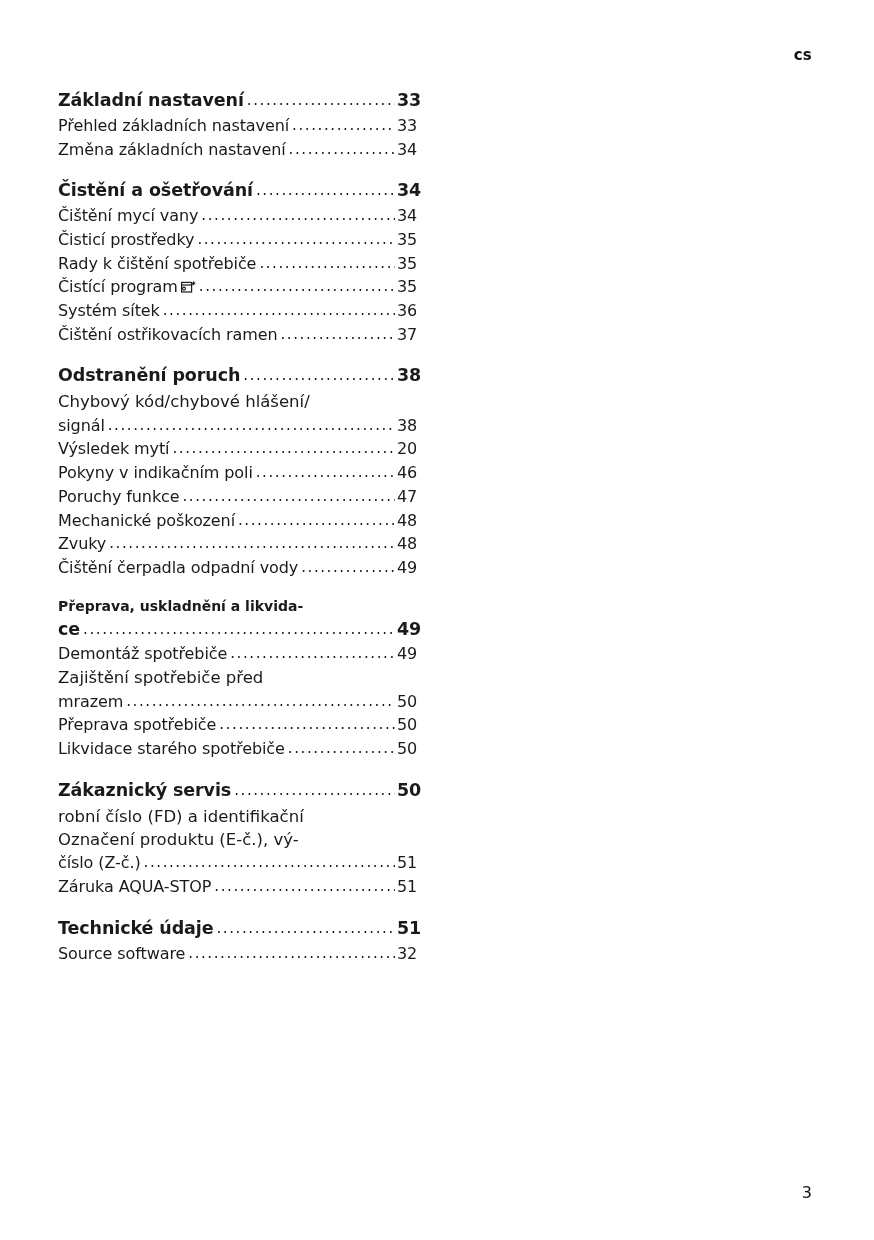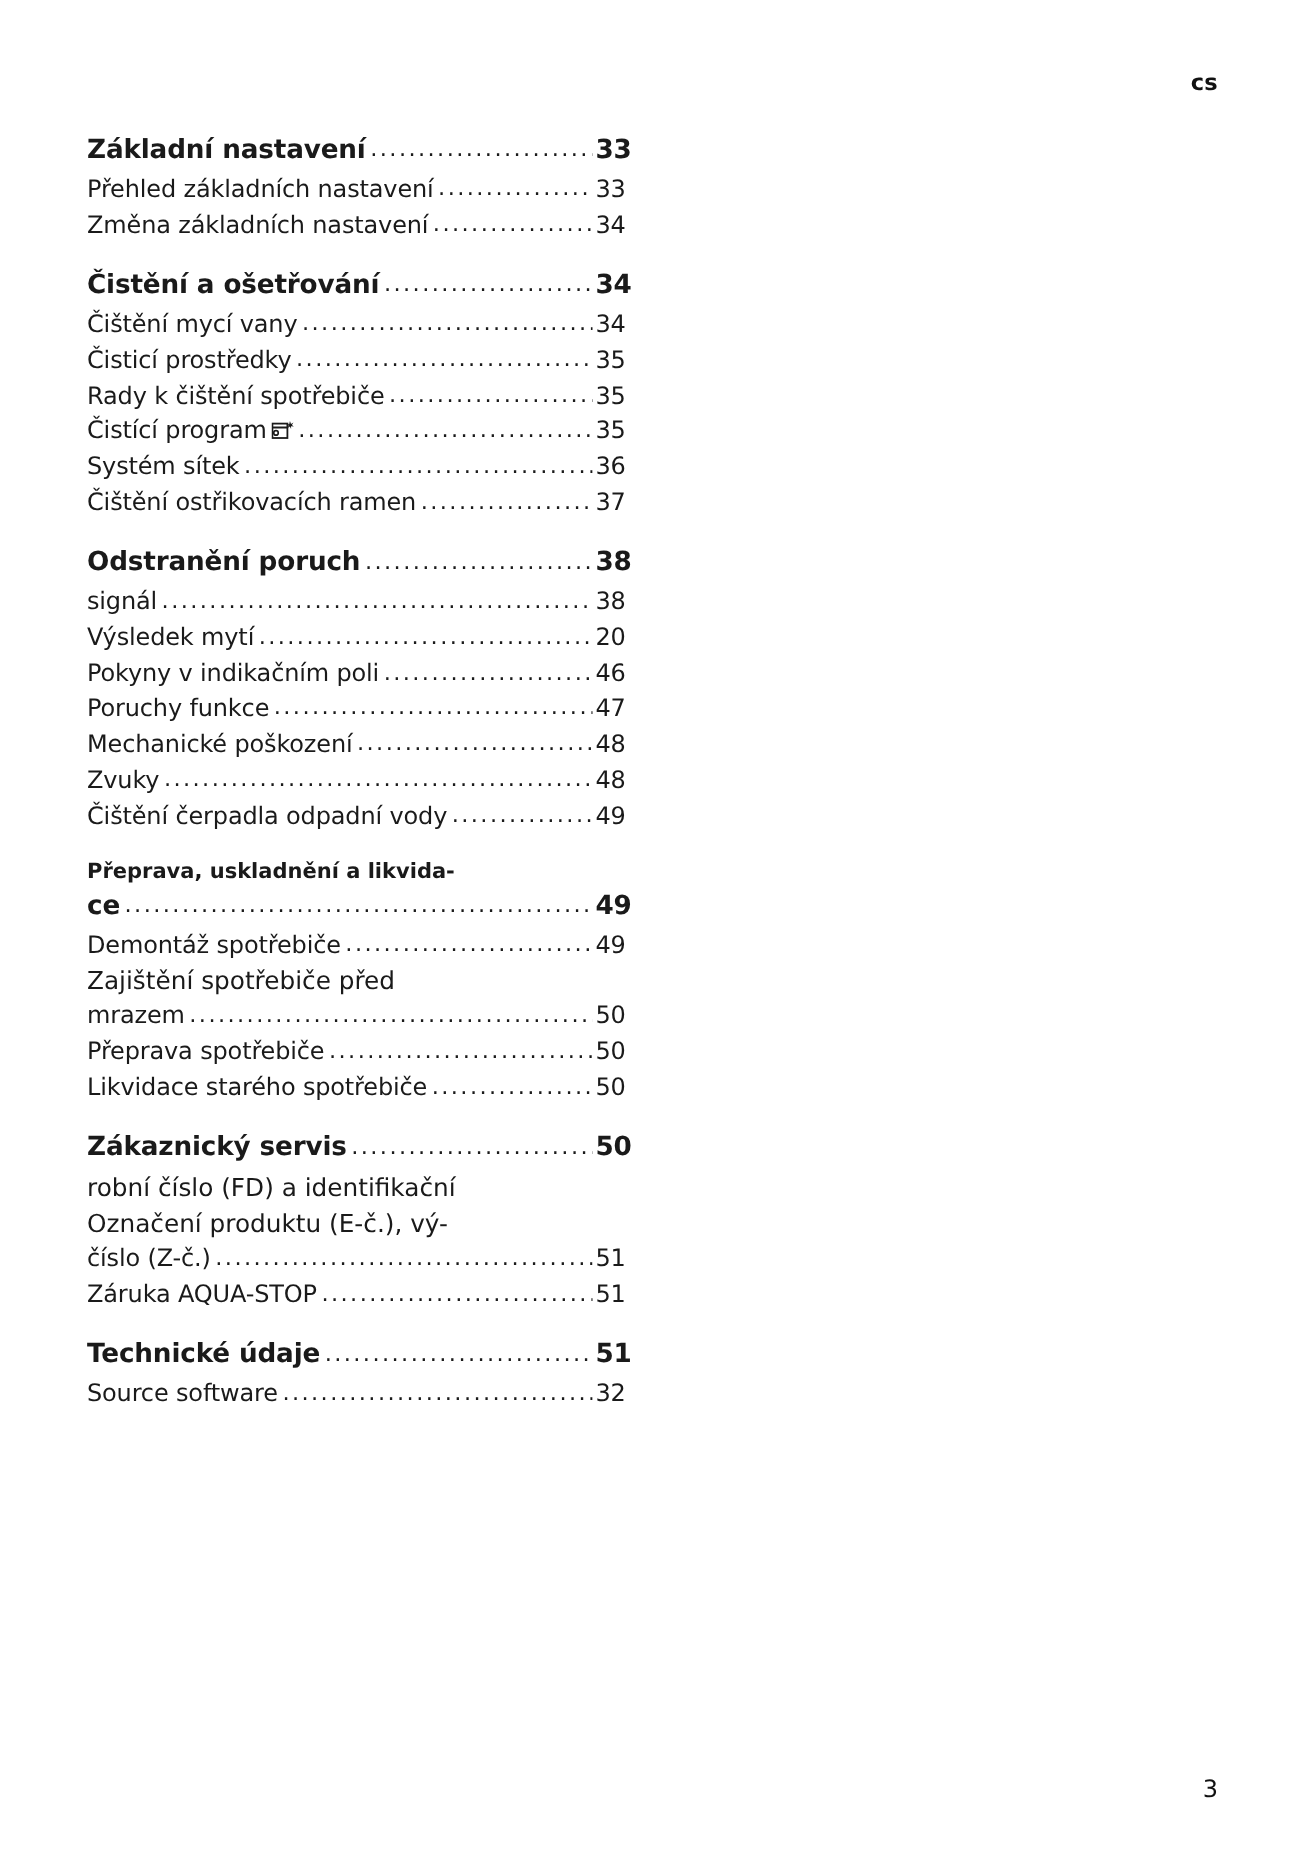--- a/index.html
+++ b/index.html
@@ -183,20 +183,21 @@
         <span class="pg">37</span>
       </div>
     </div>
 
     <div class="toc-group">
       <div class="toc-line row-head">
         <span class="txt">Odstranění poruch</span>
         <span class="leader">......................................................................</span>
         <span class="pg">38</span>
       </div>
+      <div class="row-wrap">Chybový kód/chybové hlášení/</div>
       <div class="toc-line row-sub">
         <span class="txt">signál</span>
         <span class="leader">......................................................................</span>
         <span class="pg">38</span>
       </div>
       <div class="toc-line row-sub">
         <span class="txt">Výsledek mytí</span>
         <span class="leader">......................................................................</span>
         <span class="pg">20</span>
       </div>

